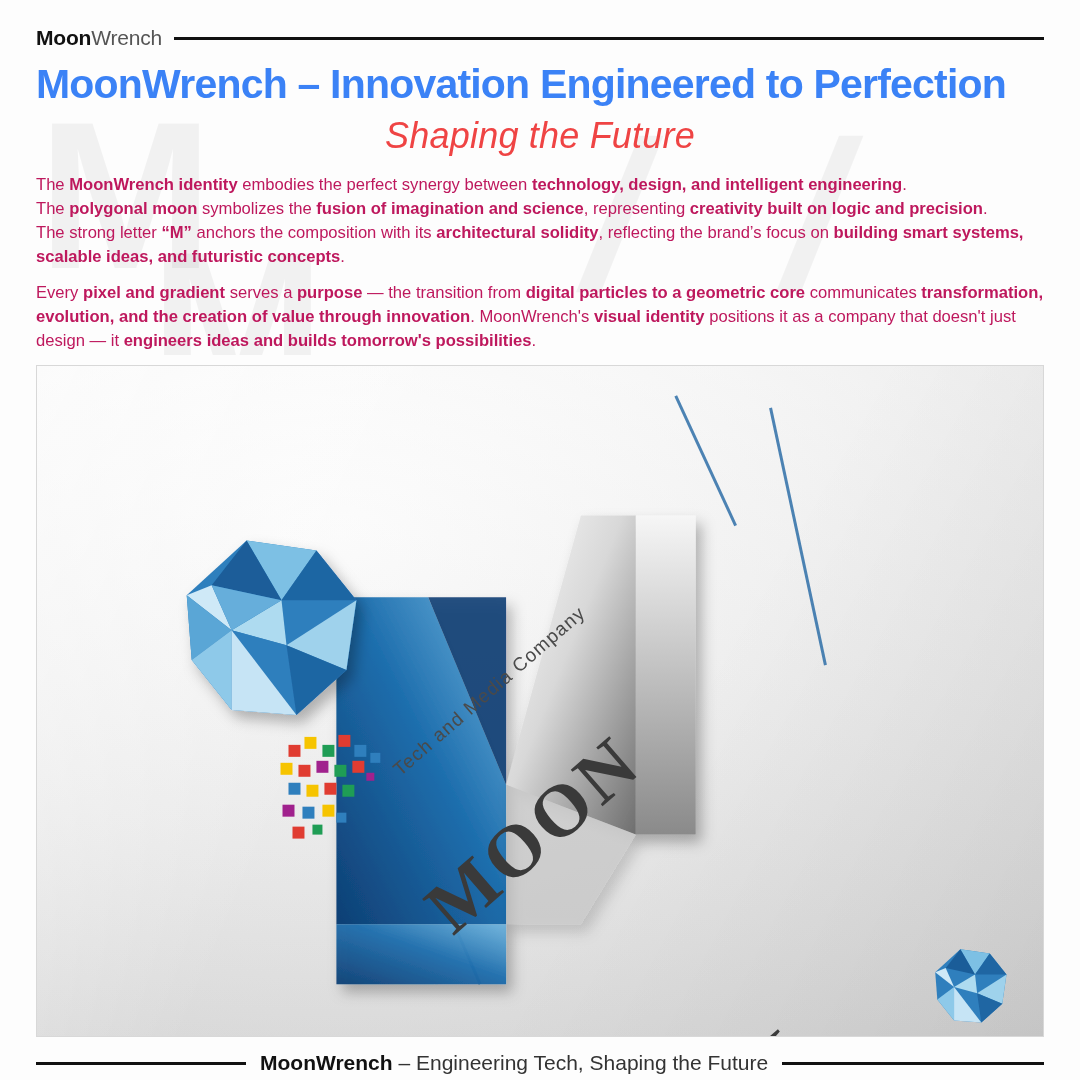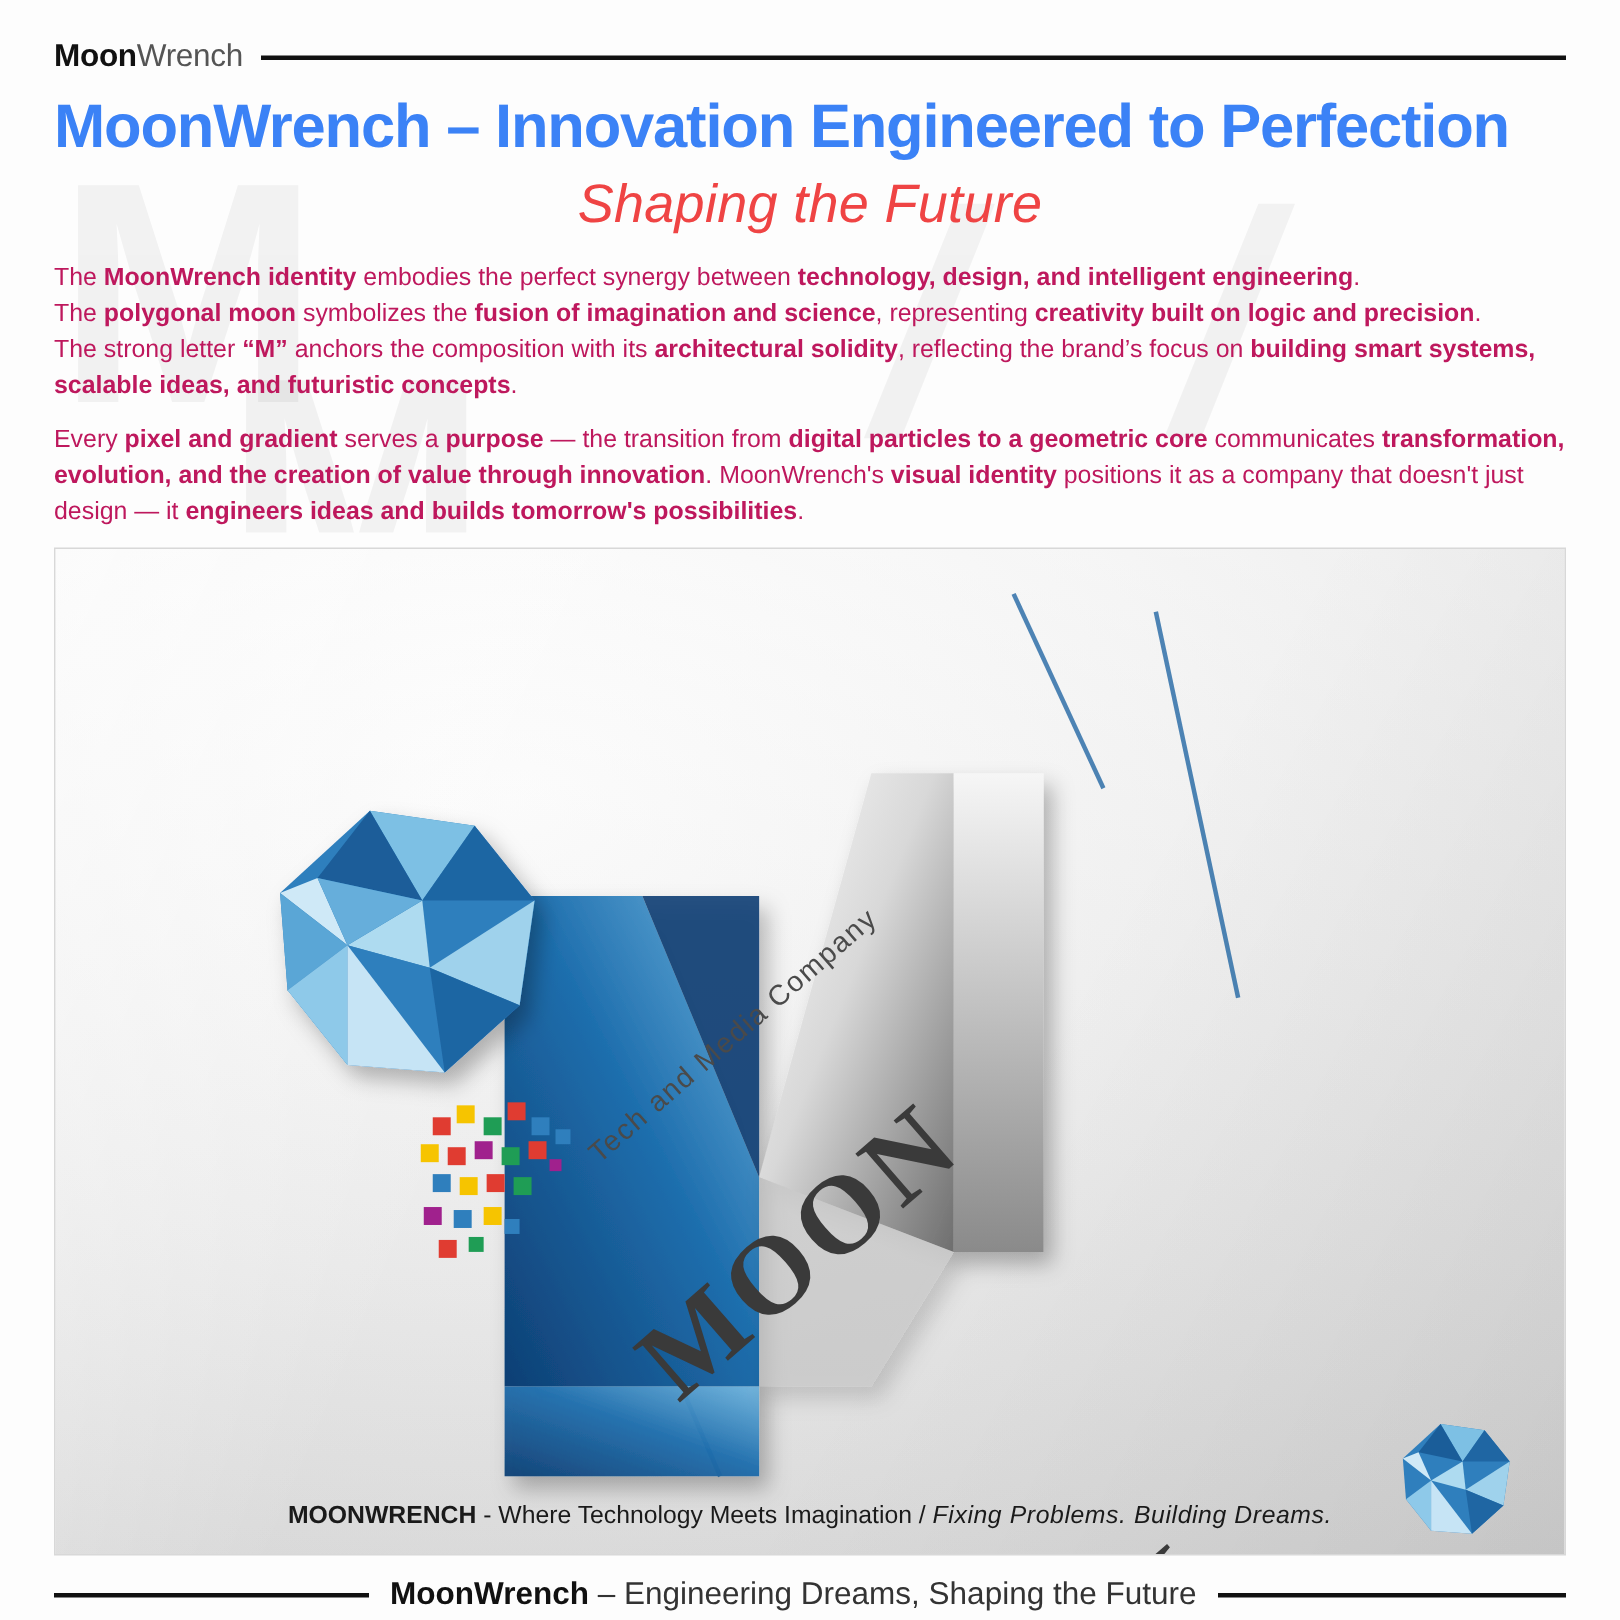--- a/index.html
+++ b/index.html
@@ -301,26 +301,23 @@
         <polygon points="5,120 45,90 45,170" fill="#8ec9e9"></polygon>
         <polygon points="45,170 45,90 110,175" fill="#c6e4f5"></polygon>
         <polygon points="100,105 160,130 110,175" fill="#1f66a3"></polygon>
       </g>
     </svg>
 
     <div class="tagline-top">Tech and Media Company</div>
     <div class="word-moon">MOON</div>
     <div class="word-wrench">WRENCH</div>
 
-    <div class="caption">
-      <b>MOONWRENCH</b><span> - Where Technology Meets Imagination / </span><i>Fixing Problems. Building Dreams.</i>
-    </div>
   </div>
 
   <div class="footer">
     <div class="rule" style="max-width:210px"></div>
     <div class="footer-text">
-      <b>MoonWrench</b><span class="light"> – Engineering Dreams, Shaping the Future</span>
+      <b>MoonWrench</b><span class="light"> – Engineering Tech, Shaping the Future</span>
     </div>
     <div class="rule"></div>
   </div>
 
 </div>
 
 </body></html>

